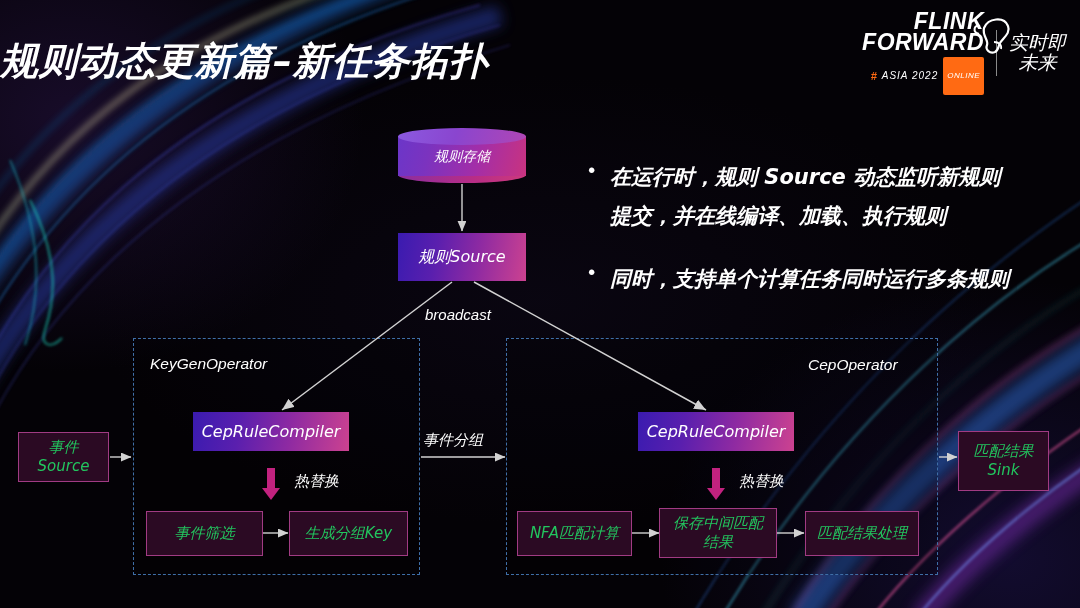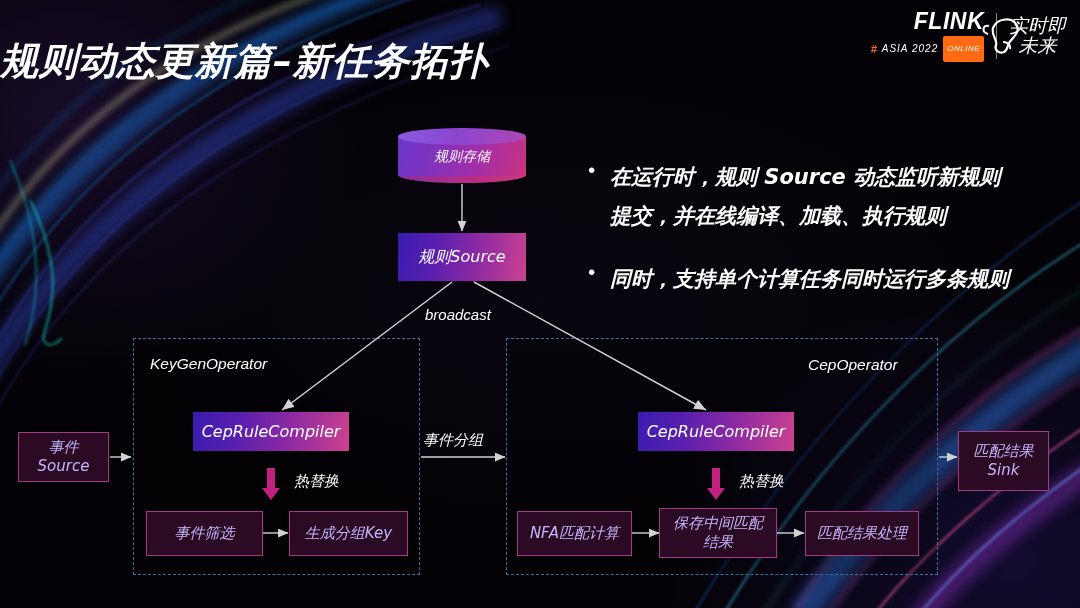--- a/index.html
+++ b/index.html
@@ -44,21 +44,21 @@
     letter-spacing: 0.5px; margin-top: -2px;
   }
   .logo-sub {
     display: flex; align-items: center; justify-content: flex-end;
     gap: 5px; margin-top: 3px;
   }
   .logo-hash { color: #ff6a13; font-size: 11px; font-weight: bold; }
   .logo-asia { color: #ffffff; font-size: 10px; letter-spacing: 1px; }
   .logo-online {
     background: #ff6a13; color: #ffffff; font-size: 8px;
-    padding: 9px 4px; border-radius: 2px; letter-spacing: 0.5px;
+    padding: 15px 4px; border-radius: 2px; letter-spacing: 0.5px;
   }
   .logo-divider { width: 1px; height: 46px; background: #8a8a8a; }
   .logo-cn {
     color: #ffffff; font-size: 19px; line-height: 1.05;
     font-family: "DejaVu Sans", sans-serif; text-align: center;
   }
   .logo-bulb { position: absolute; left: 108px; top: 2px; }
 
   
   .title {
@@ -113,21 +113,21 @@
   .grad-node {
     background: linear-gradient(100deg, #3a1bb0 0%, #5a1fae 30%, #8e2aa2 62%, #cc4290 100%);
     color: #ffffff; font-size: 16px;
     display: flex; align-items: center; justify-content: center;
   }
 
   
   .dark-node {
     background: #2b0a23;
     border: 1px solid #a13b83;
-    color: #c4b5fd; font-size: 15px; line-height: 1.25;
+    color: #22c55e; font-size: 15px; line-height: 1.25;
     display: flex; align-items: center; justify-content: center;
     text-align: center;
   }
 
   
   .dashed-box {
     position: absolute;
     border: 1.5px dashed #3f6fa8;
     background: rgba(0,0,0,0.18);
   }
@@ -226,20 +226,21 @@
     <g filter="url(#blur3)" opacity="0.5">
       <path d="M 1180 300 C 1030 370, 890 490, 800 620" stroke="#2f6fd8" stroke-width="26" fill="none"></path>
       <path d="M 1180 420 C 1080 470, 975 550, 920 620" stroke="#7a2fb0" stroke-width="22" fill="none"></path>
     </g>
   </svg>
 
   <div class="logo-wrap">
     <div class="logo-left">
       <div style="position:relative;">
         <div class="logo-flink">FLINK</div>
+        <div class="logo-forward">FORWARD</div>
         <svg class="logo-bulb" width="46" height="46" viewBox="0 0 46 46">
           <path d="M14 16 C18 6, 34 4, 38 14 C41 21, 33 26, 30 31 C28 34, 29 38, 25 40 C20 42, 15 38, 17 33 C19 28, 12 24, 14 16 Z" fill="none" stroke="#ffffff" stroke-width="2.2"></path>
           <path d="M24 30 C29 30, 32 33, 31 37" fill="none" stroke="#ffffff" stroke-width="1.8"></path>
           <path d="M10 14 C4 12, 2 20, 9 22" fill="none" stroke="#ffffff" stroke-width="2"></path>
         </svg>
       </div>
       <div class="logo-sub">
         <span class="logo-hash">#</span>
         <span class="logo-asia">ASIA 2022</span>
         <span class="logo-online">ONLINE</span>

